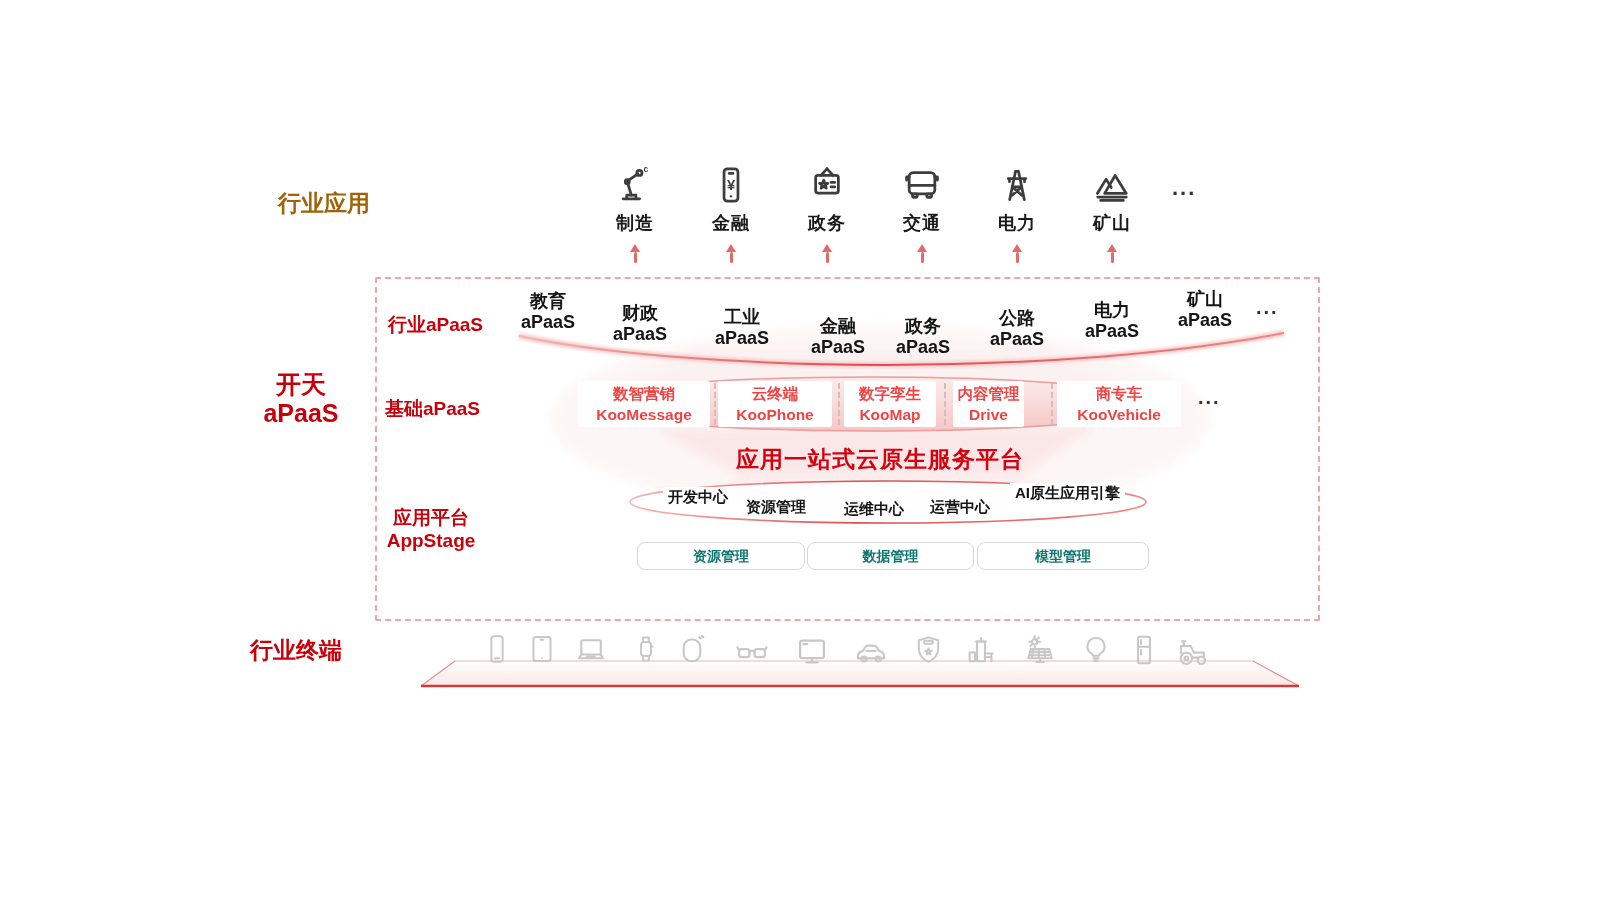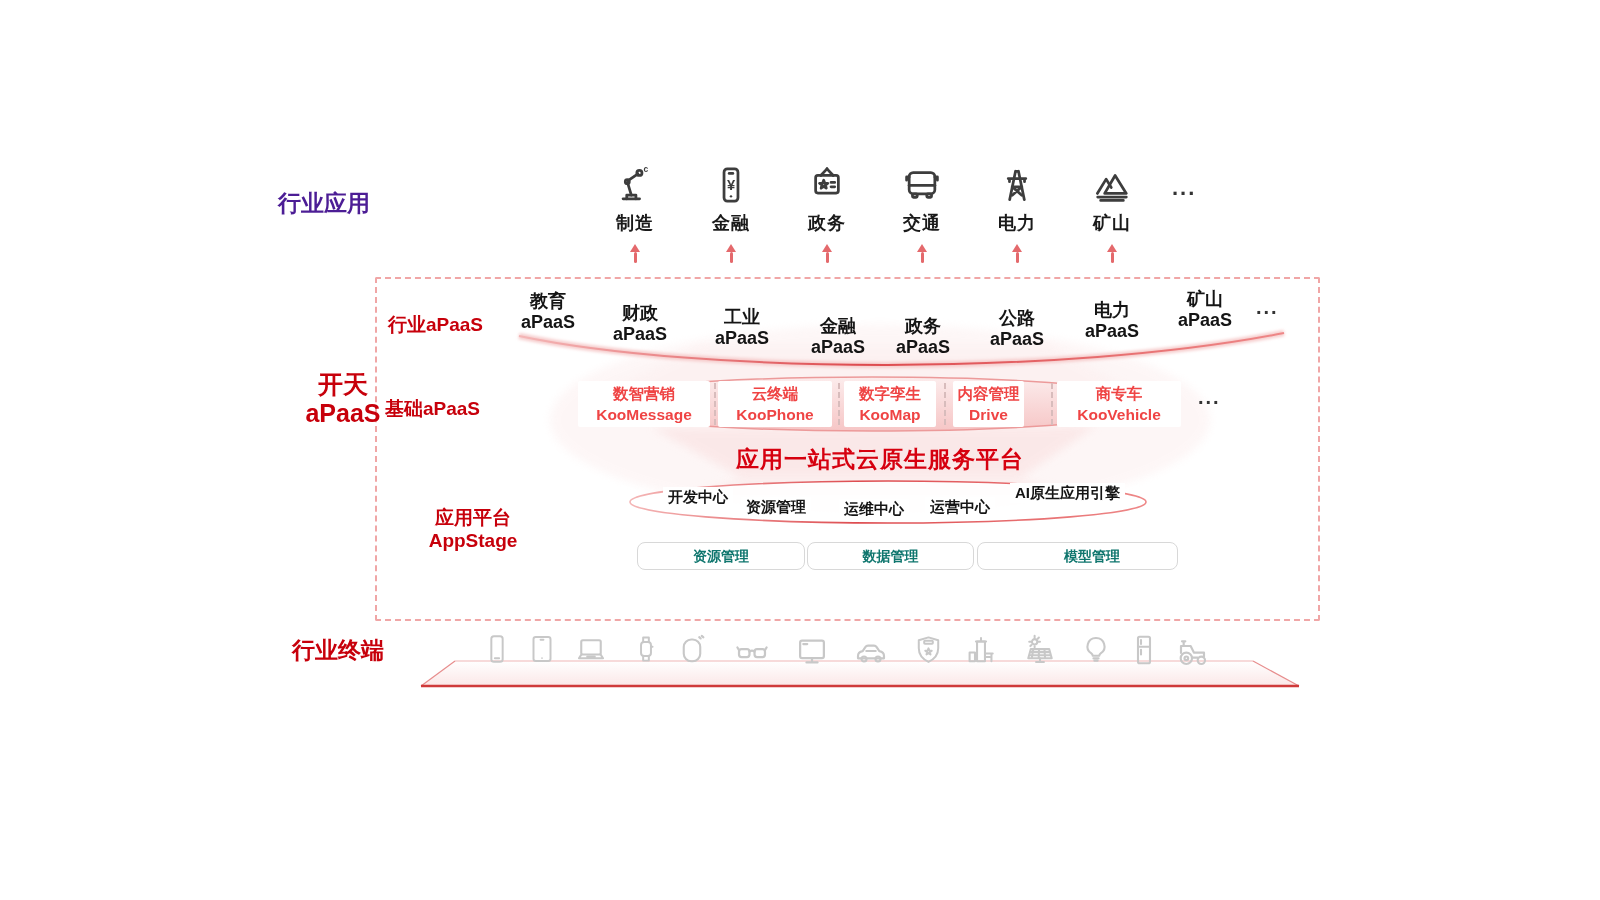--- a/index.html
+++ b/index.html
@@ -2,22 +2,22 @@
 <html><head>
 <meta charset="utf-8">
 <style>
   html,body{margin:0;padding:0;background:#fff;}
   .canvas{position:relative;width:1600px;height:900px;background:#fff;overflow:hidden;
           font-family:"Liberation Sans","DejaVu Sans",sans-serif;color:#151515;}
   .bg-svg{position:absolute;left:0;top:0;z-index:1;pointer-events:none;}
   .main-box{position:absolute;left:375px;top:277px;width:941px;height:340px;
             border:2px dashed #f0a6a6;border-radius:2px;z-index:0;}
   .sec-label{position:absolute;z-index:3;font-weight:bold;color:#c7000b;font-size:19px;}
-  .big-red{position:absolute;z-index:3;font-weight:bold;color:#c7000b;text-align:center;font-size:25px;line-height:29px;margin-left:42px;}
-  .blk-label{position:absolute;z-index:3;font-weight:bold;color:#4c1d95;font-size:23px;}
+  .big-red{position:absolute;z-index:3;font-weight:bold;color:#c7000b;text-align:center;font-size:25px;line-height:29px;}
+  .blk-label{position:absolute;z-index:3;font-weight:bold;color:#a16207;font-size:23px;}
   .ind{position:absolute;width:100px;top:163px;text-align:center;z-index:3;}
   .ind-label{font-weight:bold;font-size:18px;color:#1a1a1a;margin-top:4px;letter-spacing:1px;}
   .arrow{margin:9px auto 0;width:12px;}
   .arrow .head{width:0;height:0;margin:0 auto;border-left:5px solid transparent;border-right:5px solid transparent;border-bottom:8px solid #e4696c;}
   .arrow .stem{width:3px;height:11px;margin:0 auto;background:#e4696c;border-radius:1.5px;}
   .r1{position:absolute;width:110px;text-align:center;font-weight:bold;font-size:18px;line-height:21px;color:#151515;z-index:3;}
   .r2box{position:absolute;top:381px;height:46px;background:#fff;z-index:2;text-align:center;
          font-weight:bold;font-size:15.5px;line-height:21px;color:#ef4444;
          display:flex;flex-direction:column;justify-content:center;border-radius:2px;}
   .sep{position:absolute;top:383px;height:42px;width:0;border-left:2px dashed #d8bcbc;z-index:2;}
@@ -261,21 +261,21 @@
   </div>
 
   <div class="mod" style="left:663px;top:487px;">开发中心</div>
   <div class="mod" style="left:741px;top:497px;">资源管理</div>
   <div class="mod" style="left:839px;top:499px;text-align:right;">运维中心</div>
   <div class="mod" style="left:925px;top:497px;">运营中心</div>
   <div class="mod" style="left:1010px;top:483px;">AI原生应用引擎</div>
 
   <div class="mbox" style="left:637px;top:542px;width:166px;">资源管理</div>
   <div class="mbox" style="left:807px;top:542px;width:165px;">数据管理</div>
-  <div class="mbox" style="left:977px;top:542px;width:170px;padding-left:29px;">模型管理</div>
+  <div class="mbox" style="left:977px;top:542px;width:170px;">模型管理</div>
 
   <div class="big-red" style="left:250px;top:636px;width:130px;font-size:23px;text-align:left;">行业终端</div>
 
   <div class="dev" style="left:480px;">
     <svg width="34" height="34" viewBox="0 0 24 24" fill="none" stroke="#c8c8c8" stroke-width="1.4" stroke-linecap="round" stroke-linejoin="round">
       <rect x="8" y="3" width="8" height="18" rx="1.8"></rect>
         <path d="M10.5 18.6 H13.5"></path>
     </svg>
   </div>
   <div class="dev" style="left:525px;">

